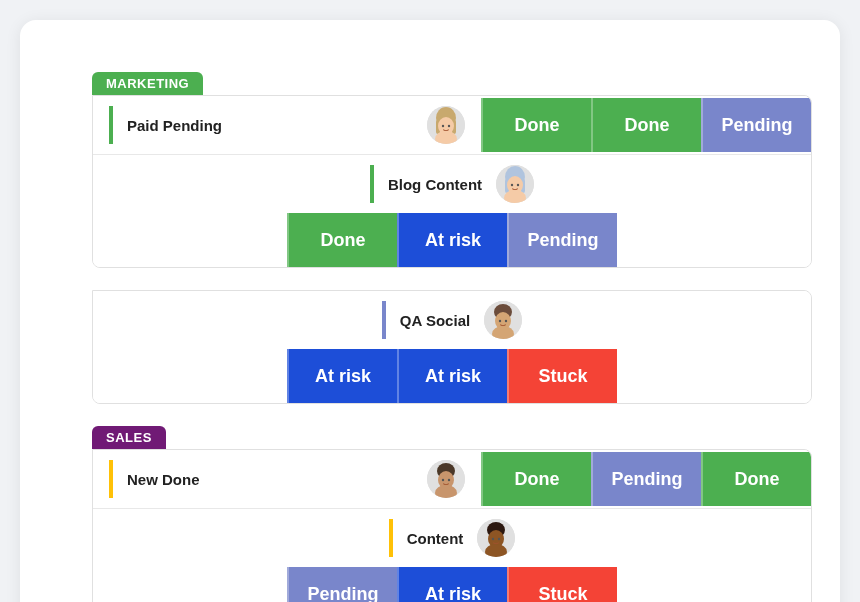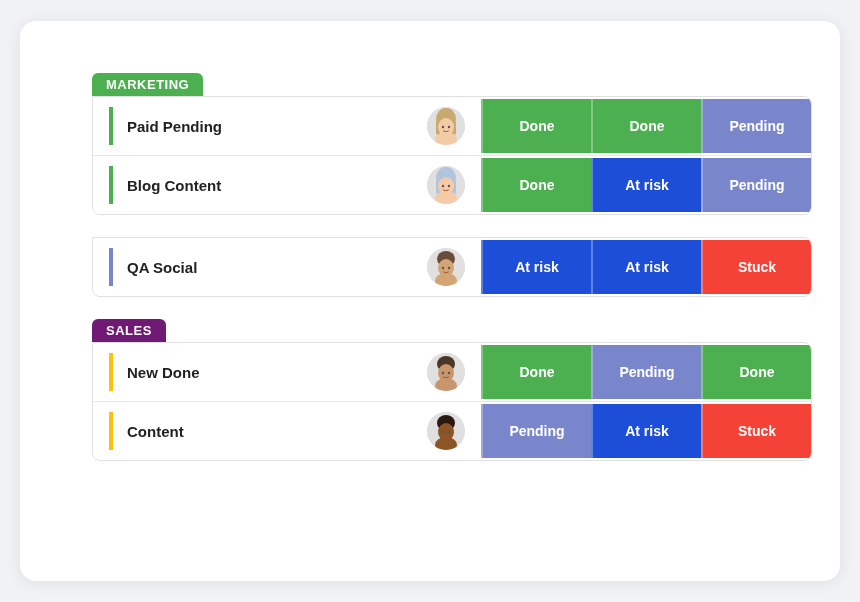--- a/index.html
+++ b/index.html
@@ -46,20 +46,21 @@
       overflow: hidden;
     }
     .row {
       display: flex;
       align-items: center;
       border-bottom: 1.5px solid #e8e8e8;
       background: #fff;
     }
     .row:last-child {
       border-bottom: none;
+      flex-direction: column;
     }
     .row-left {
       display: flex;
       align-items: center;
       flex: 1;
       padding: 10px 16px;
       gap: 14px;
     }
     .row-accent {
       width: 4px;
@@ -90,21 +91,21 @@
     .status-cells {
       display: flex;
       flex-shrink: 0;
     }
     .status-cell {
       width: 110px;
       height: 54px;
       display: flex;
       align-items: center;
       justify-content: center;
-      font-size: 14px;
+      font-size: 18px;
       font-weight: 700;
       color: #fff;
       border-left: 2px solid rgba(255,255,255,0.3);
     }
     .status-done { background: #4caf50; }
     .status-pending { background: #7986cb; }
     .status-at-risk { background: #1d4ed8; }
     .status-stuck { background: #f44336; }
   </style>
 </head>

